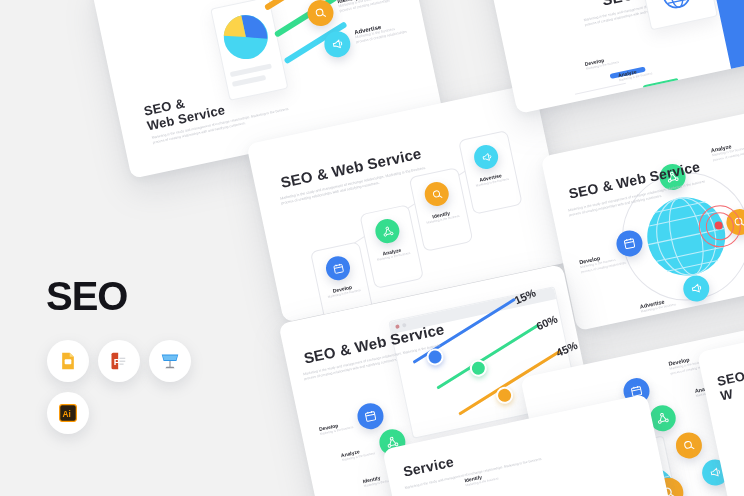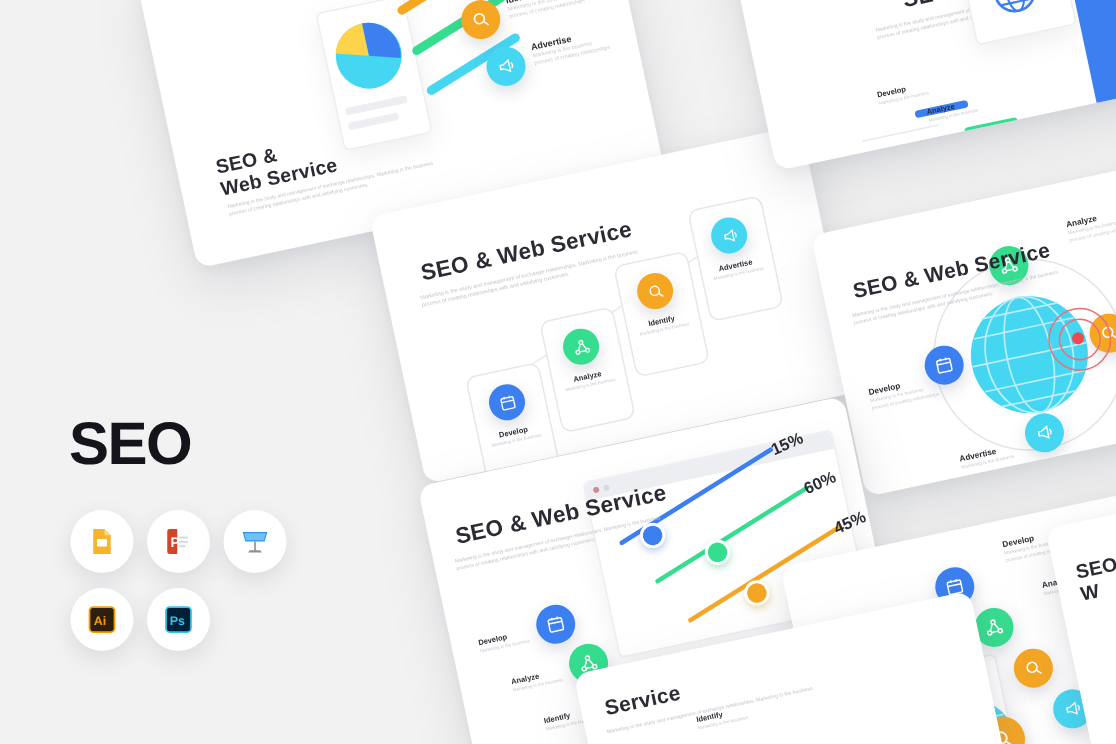--- a/index.html
+++ b/index.html
@@ -466,20 +466,14 @@
       <path d="M11.4 12h1.2v7h-1.2z" fill="#8d9098"></path>
       <path d="M7 20h10l-1.2-1.6H8.2z" fill="#8d9098"></path>
     </svg>
   </div>
   <div class="appicon" style="left:47px;top:392px;">
     <svg width="20" height="20" viewBox="0 0 24 24">
       <rect x="2" y="2" width="20" height="20" rx="3" fill="#2c1f10" stroke="#ff9a00" stroke-width="1.4"></rect>
       <text x="5.4" y="16.6" font-family="Liberation Sans, sans-serif" font-size="10" font-weight="bold" fill="#ff9a00">Ai</text>
     </svg>
   </div>
-  <div class="appicon" style="left:98px;top:392px;">
-    <svg width="20" height="20" viewBox="0 0 24 24">
-      <rect x="2" y="2" width="20" height="20" rx="3" fill="#001e36" stroke="#31c5f0" stroke-width="1.4"></rect>
-      <text x="5" y="16.6" font-family="Liberation Sans, sans-serif" font-size="10" font-weight="bold" fill="#31c5f0">Ps</text>
-    </svg>
-  </div>
 
 </div>
 
 </body></html>

